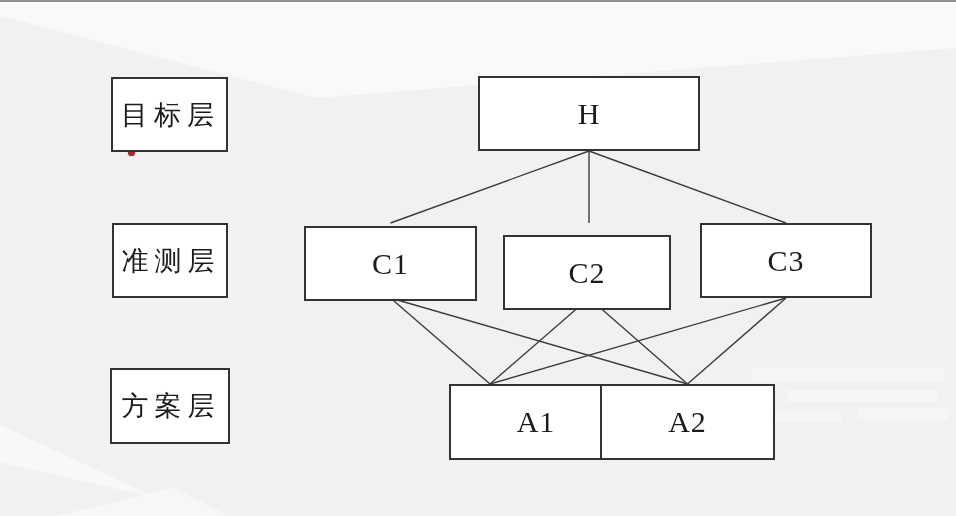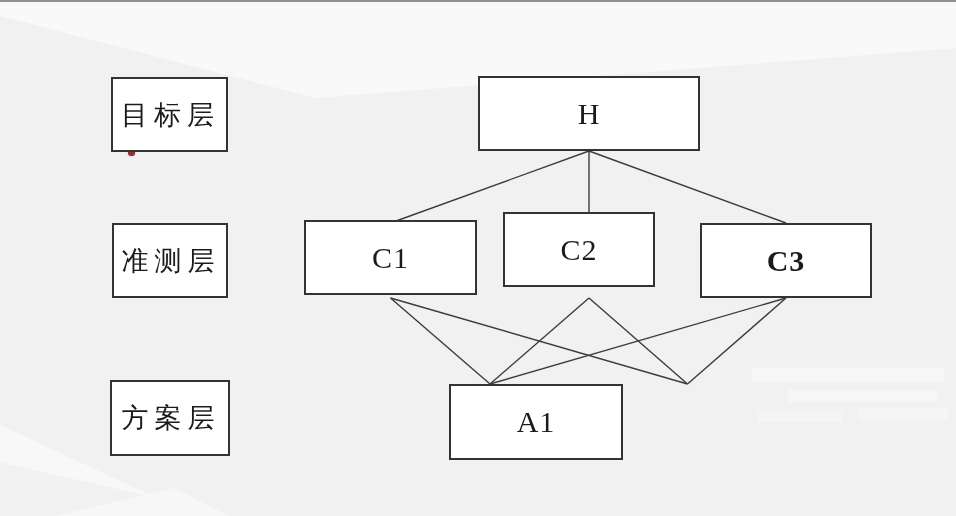--- a/index.html
+++ b/index.html
@@ -105,31 +105,34 @@
       <line x1="786" y1="298" x2="687.5" y2="384"></line>
     </svg>
 
   <div class="red-dot" style="left: 127.5px; top: 148.5px; background: rgb(161, 43, 46);"></div>
 <div class="node layer-label" style="left: 111px; top: 77px; width: 117px; height: 75px;">
       <span>目标层</span>
     </div>
     <div class="node layer-label" style="left: 112px; top: 223px; width: 116px; height: 75px; font-family: Liberation Serif, serif;">
       <span>准测层</span>
     </div>
-    <div class="node layer-label" style="left: 110px; top: 380px; width: 120px; height: 76px;">
+    <div class="node layer-label" style="left: 110px; top: 368px; width: 120px; height: 76px;">
       <span>方案层</span>
     </div>
     <div class="node" style="left: 478px; top: 76px; width: 222px; height: 75px;">
       <span>H</span>
     </div>
-    <div class="node" style="left: 304px; top: 220px; width: 173px; height: 75px;">
+    <div class="node" style="left: 304px; top: 226px; width: 173px; height: 75px;">
       <span>C1</span>
     </div>
-    <div class="node" style="left: 503px; top: 212px; width: 152px; height: 75px;">
+    <div class="node" style="left: 503px; top: 235px; width: 168px; height: 75px;">
       <span>C2</span>
     </div>
-    <div class="node" style="left: 700px; top: 223px; width: 172px; height: 75px; font-weight: bold;">
+    <div class="node" style="left: 700px; top: 223px; width: 172px; height: 75px;">
       <span>C3</span>
     </div>
     <div class="node" style="left: 403px; top: 384px; width: 174px; height: 76px; margin-left: 46px;">
       <span>A1</span>
     </div>
+    <div class="node" style="left: 600px; top: 384px; width: 175px; height: 76px;">
+      <span>A2</span>
+    </div>
   </div>
 
 </body></html>

